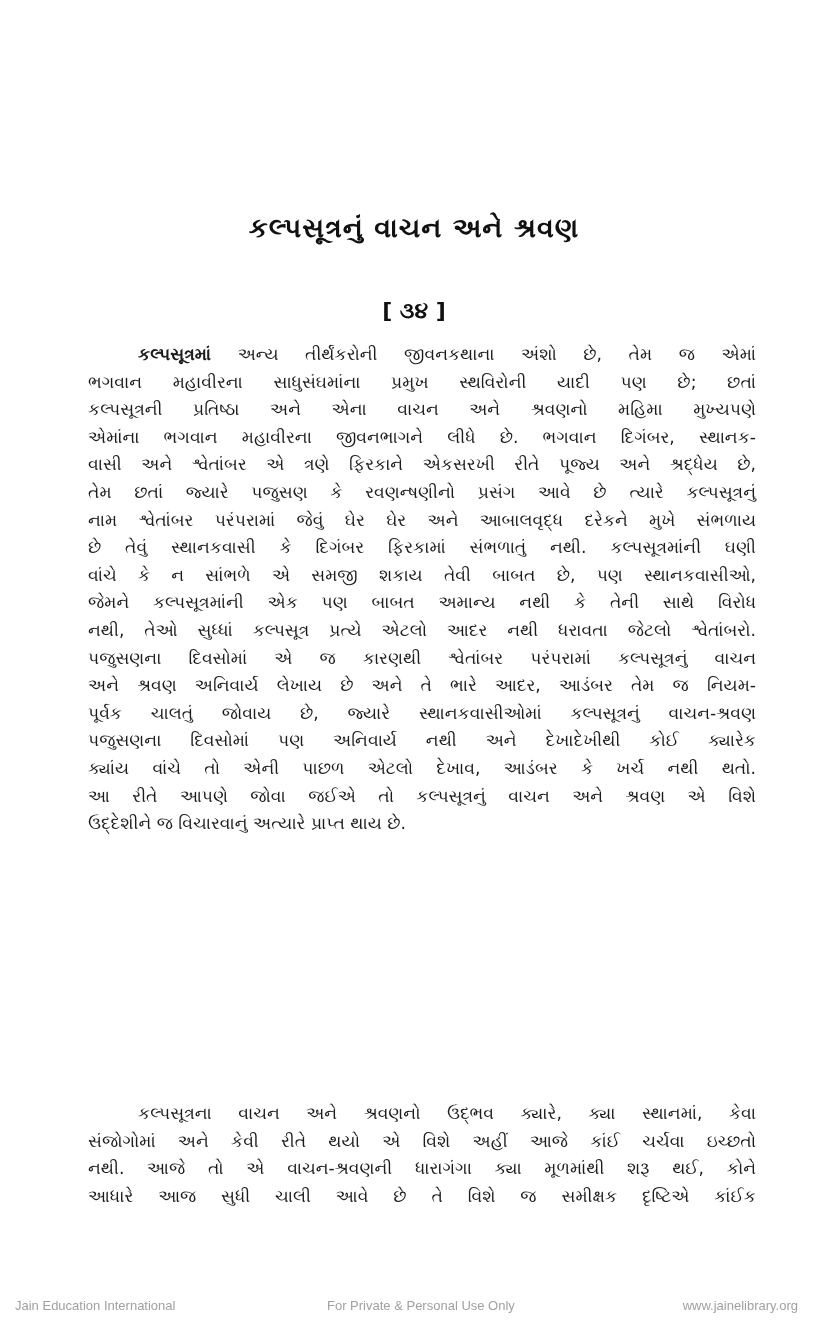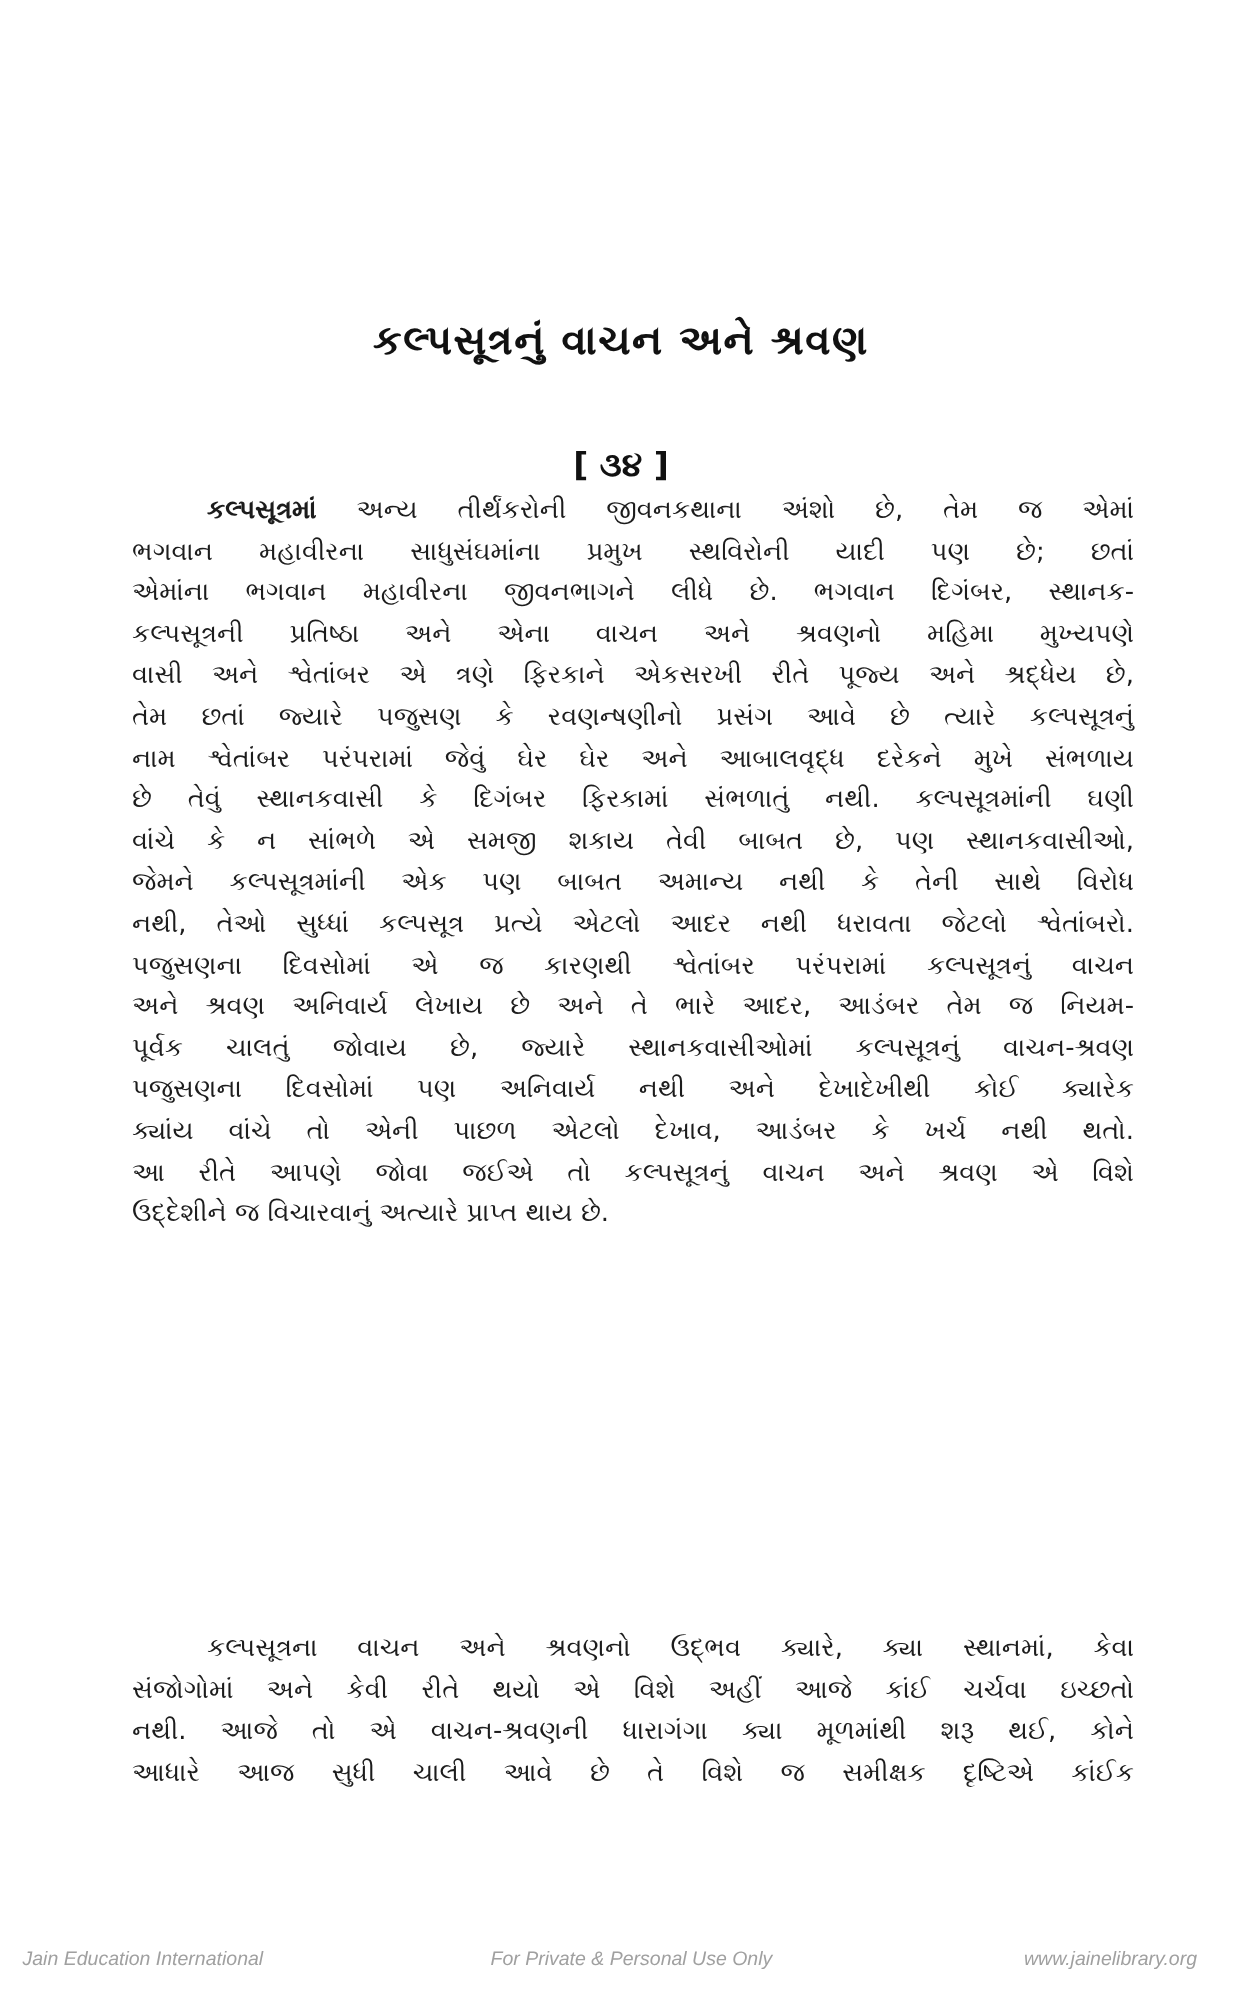--- a/index.html
+++ b/index.html
@@ -59,57 +59,57 @@
       display: block;
       white-space: nowrap;
       text-align: justify;
       text-align-last: justify;
     }
     .line.last {
       text-align-last: left;
     }
     .line.indent {
       padding-left: 50px;
+      margin-top: 14px;
     }
     .lead {
       font-weight: bold;
     }
     .footer {
       position: absolute;
       top: 1298px;
       left: 0;
       width: 828px;
       height: 20px;
       font-family: "Liberation Sans", sans-serif;
       font-size: 13px;
       color: #a0a0a0;
     }
     .footer span {
       position: absolute;
       top: 0;
-      font-style: italic;
     }
     .footer .f-left { left: 15px; }
     .footer .f-center { left: 327px; }
     .footer .f-right { right: 30px; }
   </style>
 </head>
 <body>
 
 <div class="page">
 
   <div class="title">કલ્પસૂત્રનું વાચન અને શ્રવણ</div>
 
   <div class="chapter-number">[ ૩૪ ]</div>
 
   <div class="body-text para-1">
     <span class="line indent"><span class="lead">કલ્પસૂત્રમાં</span><span> અન્ય તીર્થંકરોની જીવનકથાના અંશો છે, તેમ જ એમાં</span></span>
     <span class="line">ભગવાન મહાવીરના સાધુસંઘમાંના પ્રમુખ સ્થવિરોની યાદી પણ છે; છતાં</span>
+    <span class="line">કલ્પસૂત્રની પ્રતિષ્ઠા અને એના વાચન અને શ્રવણનો મહિમા મુખ્યપણે</span>
     <span class="line">એમાંના ભગવાન મહાવીરના જીવનભાગને લીધે છે. ભગવાન દિગંબર, સ્થાનક-</span>
-    <span class="line">કલ્પસૂત્રની પ્રતિષ્ઠા અને એના વાચન અને શ્રવણનો મહિમા મુખ્યપણે</span>
     <span class="line">વાસી અને શ્વેતાંબર એ ત્રણે ફિરકાને એકસરખી રીતે પૂજ્ય અને શ્રદ્ધેય છે,</span>
     <span class="line">તેમ છતાં જ્યારે પજુસણ કે રવણન્ષણીનો પ્રસંગ આવે છે ત્યારે કલ્પસૂત્રનું</span>
     <span class="line">નામ શ્વેતાંબર પરંપરામાં જેવું ઘેર ઘેર અને આબાલવૃદ્ધ દરેકને મુખે સંભળાય</span>
     <span class="line">છે તેવું સ્થાનકવાસી કે દિગંબર ફિરકામાં સંભળાતું નથી. કલ્પસૂત્રમાંની ઘણી</span>
     <span class="line">વાંચે કે ન સાંભળે એ સમજી શકાય તેવી બાબત છે, પણ સ્થાનકવાસીઓ,</span>
     <span class="line">જેમને કલ્પસૂત્રમાંની એક પણ બાબત અમાન્ય નથી કે તેની સાથે વિરોધ</span>
     <span class="line">નથી, તેઓ સુધ્ધાં કલ્પસૂત્ર પ્રત્યે એટલો આદર નથી ધરાવતા જેટલો શ્વેતાંબરો.</span>
     <span class="line">પજુસણના દિવસોમાં એ જ કારણથી શ્વેતાંબર પરંપરામાં કલ્પસૂત્રનું વાચન</span>
     <span class="line">અને શ્રવણ અનિવાર્ય લેખાય છે અને તે ભારે આદર, આડંબર તેમ જ નિયમ-</span>
     <span class="line">પૂર્વક ચાલતું જોવાય છે, જ્યારે સ્થાનકવાસીઓમાં કલ્પસૂત્રનું વાચન-શ્રવણ</span>

